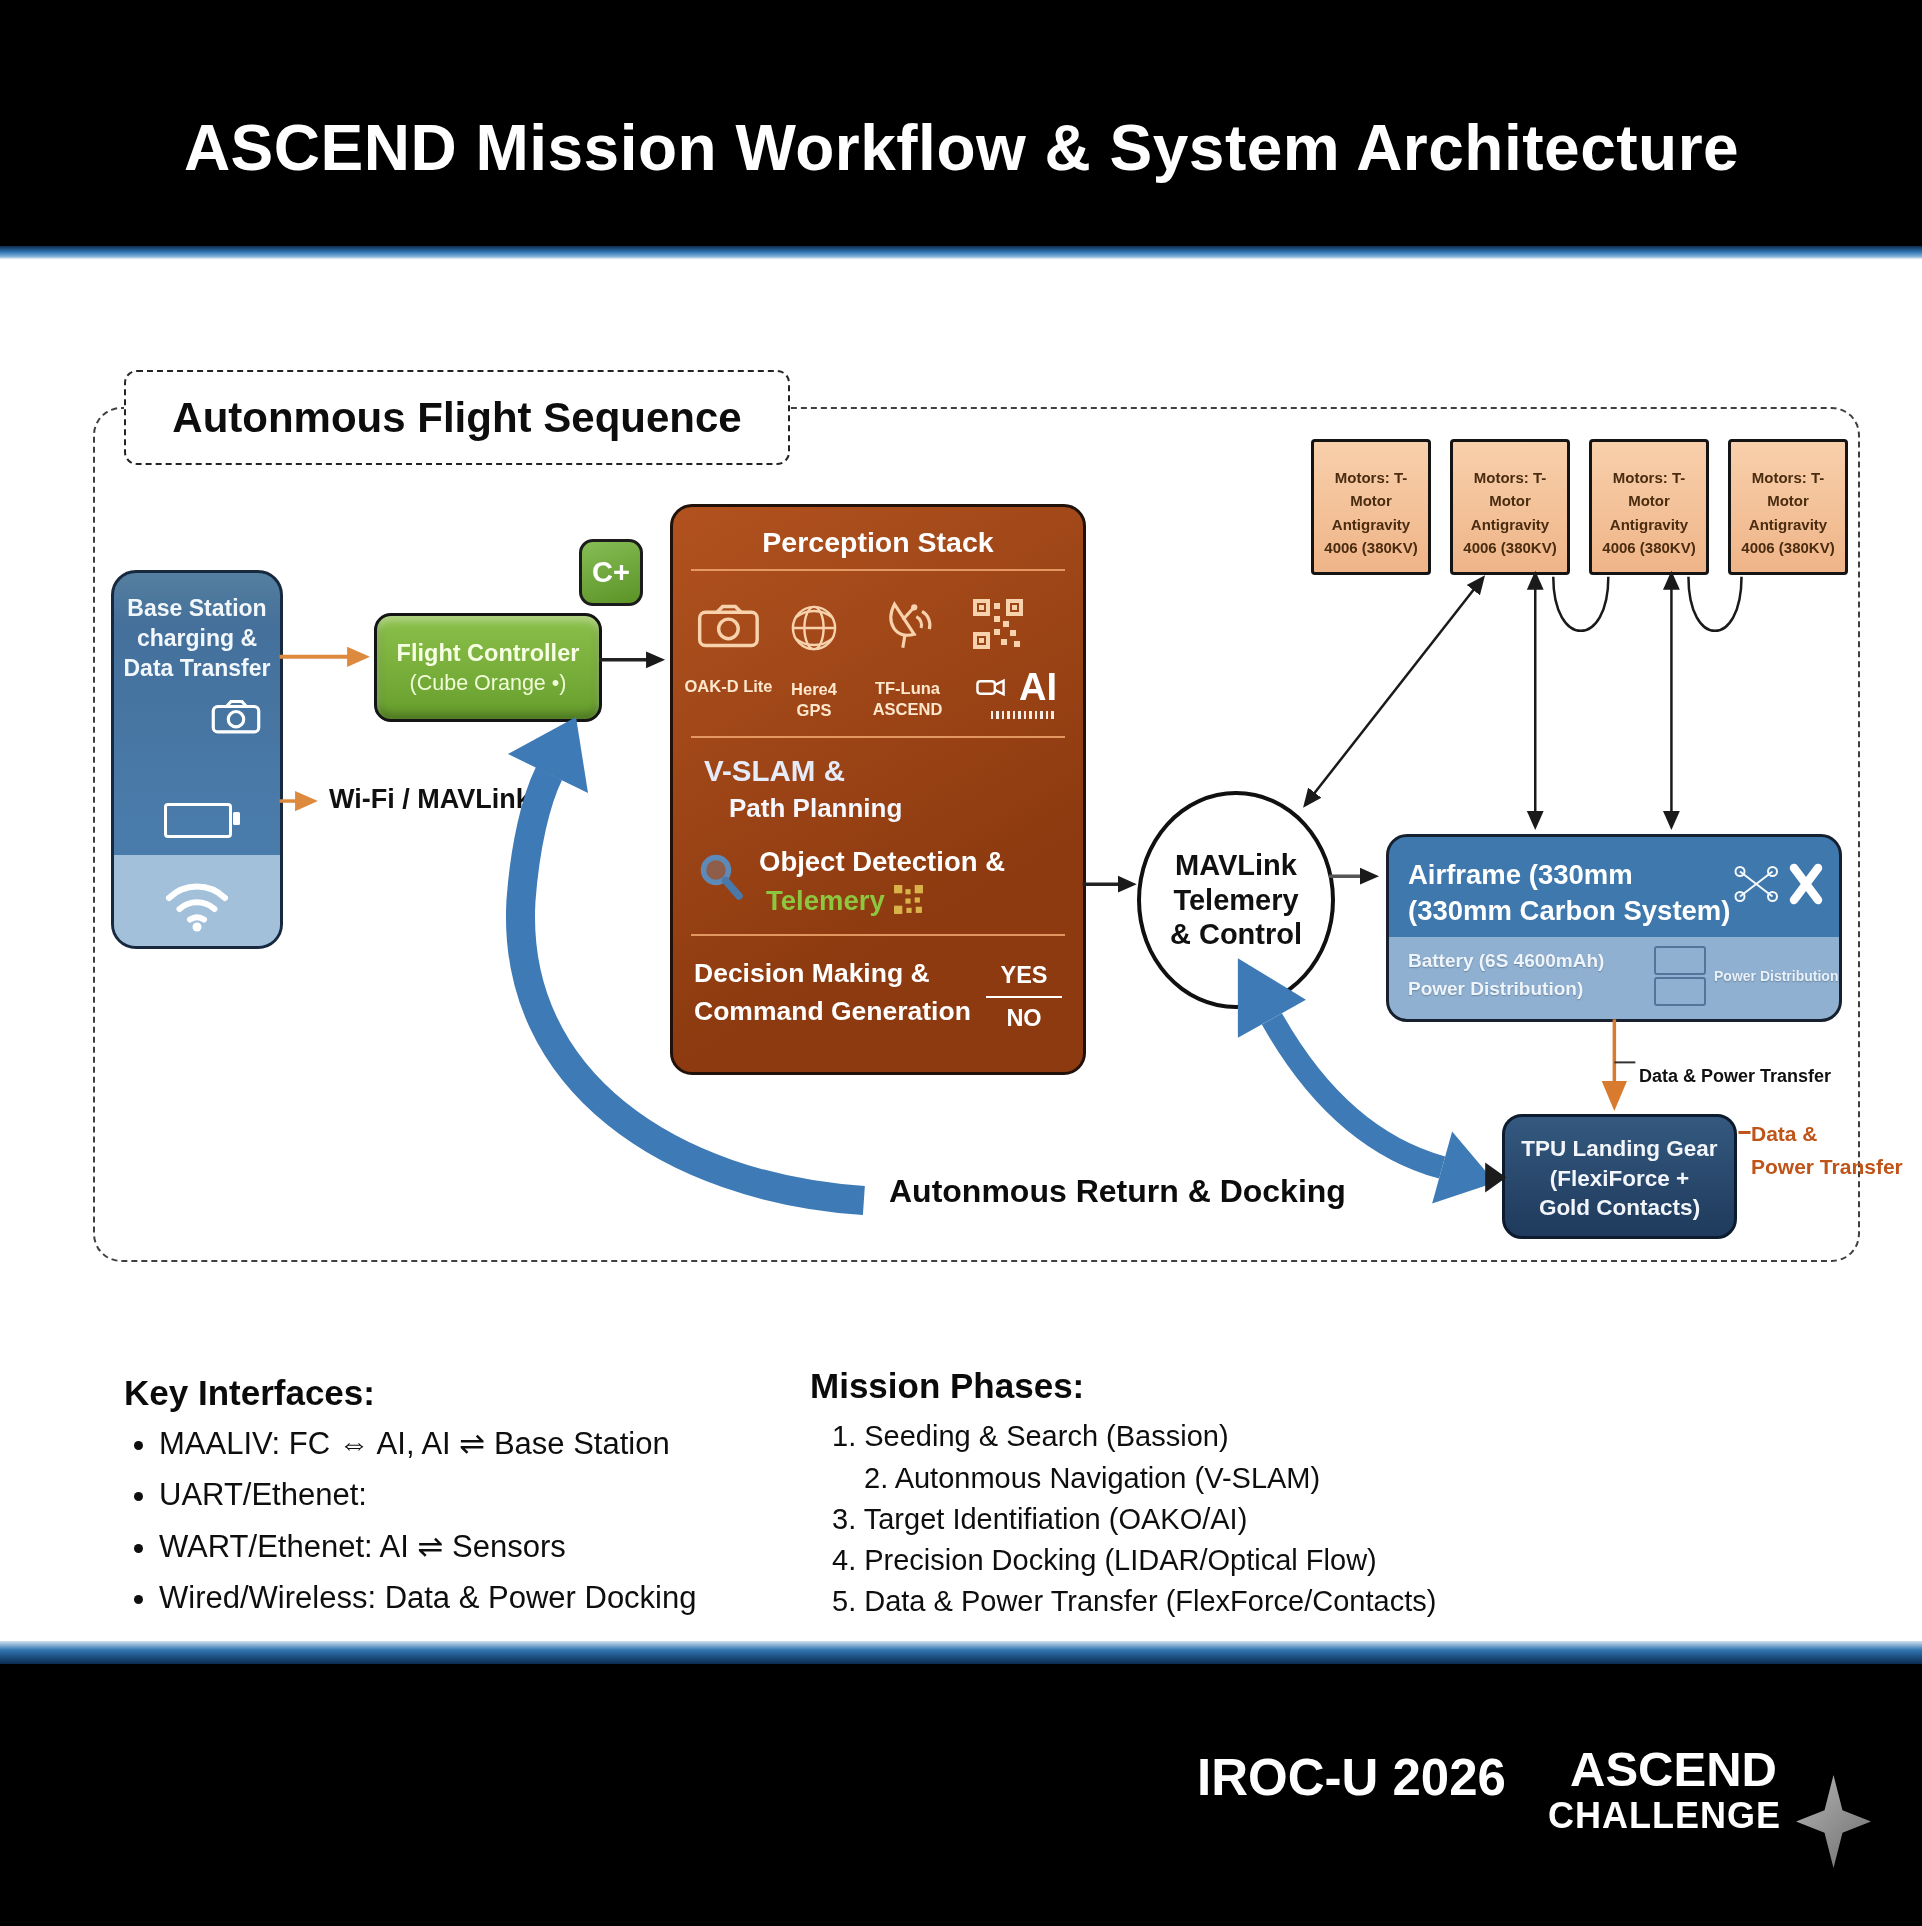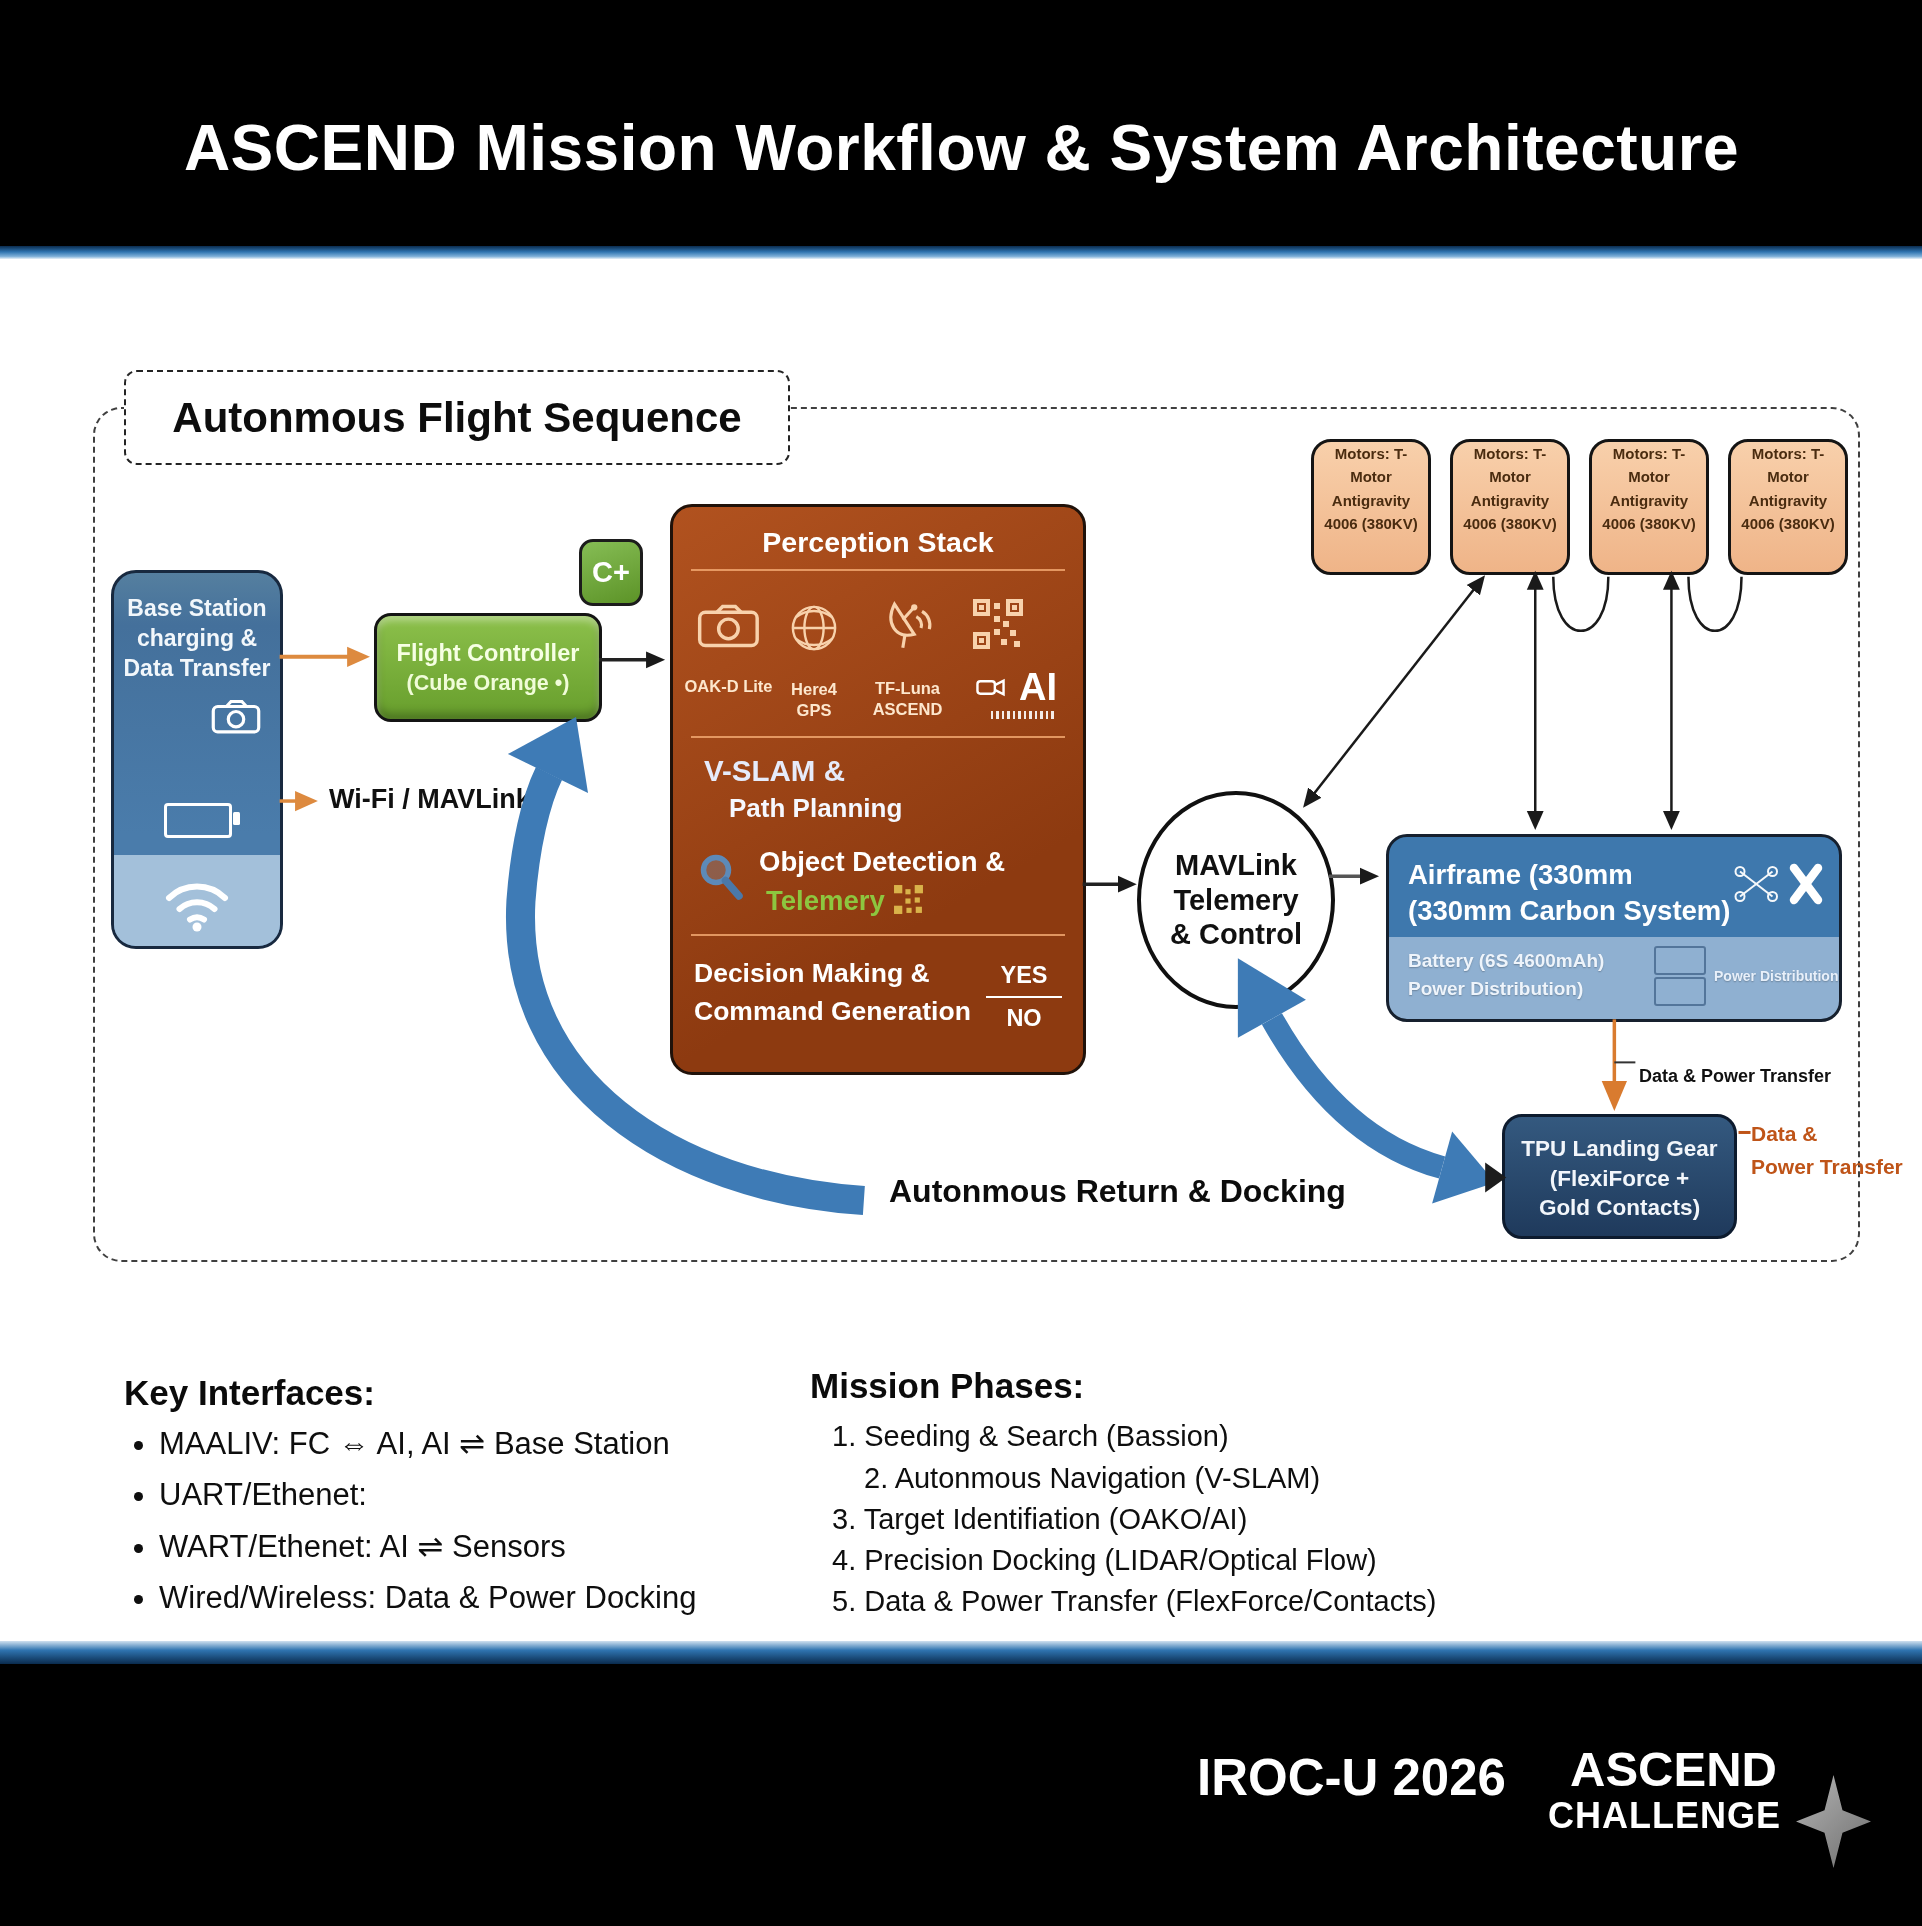--- a/index.html
+++ b/index.html
@@ -38,21 +38,21 @@
   .bs-batt{position:absolute;left:50px;top:230px;width:62px;height:29px;border:3.5px solid #fff;border-radius:4px;}
   .bs-batt:after{content:"";position:absolute;right:-11px;top:6px;width:7px;height:13px;background:#fff;border-radius:1.5px;}
   .bs-wifi{position:absolute;left:48px;bottom:14px;width:70px;height:58px;}
 
   
   .fc-box{position:absolute;left:374px;top:613px;width:222px;height:103px;border-radius:17px;
           border:3.5px solid #141414;background:linear-gradient(180deg,#8cc04b,#679e2c);
           box-shadow:inset 0 5px 7px rgba(255,255,255,.35), inset 0 -6px 8px rgba(0,0,0,.25);
           display:flex;flex-direction:column;align-items:center;justify-content:center;z-index:2;}
   .fc-box .l1{font-size:23.5px;font-weight:bold;color:#f6ffe3;}
-  .fc-box .l2{font-size:21.5px;font-weight:bold;color:#f0fcd8;margin-top:4px;}
+  .fc-box .l2{font-size:21.5px;font-weight:normal;color:#f0fcd8;margin-top:4px;}
   .cpp-badge{position:absolute;left:579px;top:539px;width:58px;height:61px;border-radius:14px;
              border:3px solid #1c1c1c;background:linear-gradient(160deg,#86bd55,#5c9327);
              display:flex;align-items:center;justify-content:center;font-size:29px;font-weight:bold;color:#fff;z-index:2;}
 
   .wifi-label{position:absolute;left:329px;top:784px;font-size:27px;color:#101010;font-weight:600;}
 
   
   .perc{position:absolute;left:670px;top:504px;width:410px;height:565px;border-radius:22px;
         border:3px solid #20120a;background:linear-gradient(150deg,#b1521f,#8d3a10 70%);color:#fff;z-index:2;}
   .perc-title{position:absolute;left:0;top:19px;width:100%;text-align:center;font-size:28.5px;font-weight:bold;}
@@ -77,23 +77,23 @@
   .dec2{position:absolute;left:21px;top:489px;font-size:26.5px;font-weight:bold;}
   .yesno{position:absolute;right:19px;top:455px;width:80px;text-align:center;color:#fff;font-weight:bold;font-size:23.5px;}
   .yn-line{height:0;border-top:2.5px solid #fff;margin:7px 2px;}
 
   
   .mav{position:absolute;left:1137px;top:791px;width:190px;height:210px;border-radius:50%;background:#fff;
        border:4px solid #101010;display:flex;flex-direction:column;align-items:center;justify-content:center;
        font-size:29px;font-weight:bold;color:#101010;line-height:1.2;z-index:2;}
 
   
-  .motor{position:absolute;top:439px;width:120px;height:136px;border-radius:20px;border:3px solid #141414;
+  .motor{position:absolute;top:439px;width:120px;height:136px;border-radius:4px;border:3px solid #141414;
          background:linear-gradient(180deg,#f8d0ab,#efb488);color:#4a2c10;text-align:center;
-         font-size:15px;font-weight:bold;line-height:1.55;box-sizing:border-box;z-index:2;}
+         font-size:15px;font-weight:bold;line-height:1.55;padding-top:24px;box-sizing:border-box;z-index:2;}
   .m1{left:1311px;} .m2{left:1450px;} .m3{left:1589px;} .m4{left:1728px;}
 
   
   .air{position:absolute;left:1386px;top:834px;width:450px;height:182px;border-radius:21px;border:3px solid #16202e;
        background:linear-gradient(180deg,#3e78ad 0 55%,#8fb0d1 55% 100%);color:#fff;z-index:2;}
   .air .l1{position:absolute;left:19px;top:22px;font-size:27.5px;font-weight:bold;}
   .air .l2{position:absolute;left:19px;top:58px;font-size:27.5px;font-weight:bold;}
   .air-drone{position:absolute;right:14px;top:17px;width:100px;height:60px;}
   .air .b1{position:absolute;left:19px;top:113px;font-size:19px;font-weight:bold;color:#eef4fb;text-shadow:0 1px 1.5px rgba(0,0,0,.25);}
   .air .b2{position:absolute;left:19px;top:141px;font-size:19px;font-weight:bold;color:#eef4fb;text-shadow:0 1px 1.5px rgba(0,0,0,.25);}

